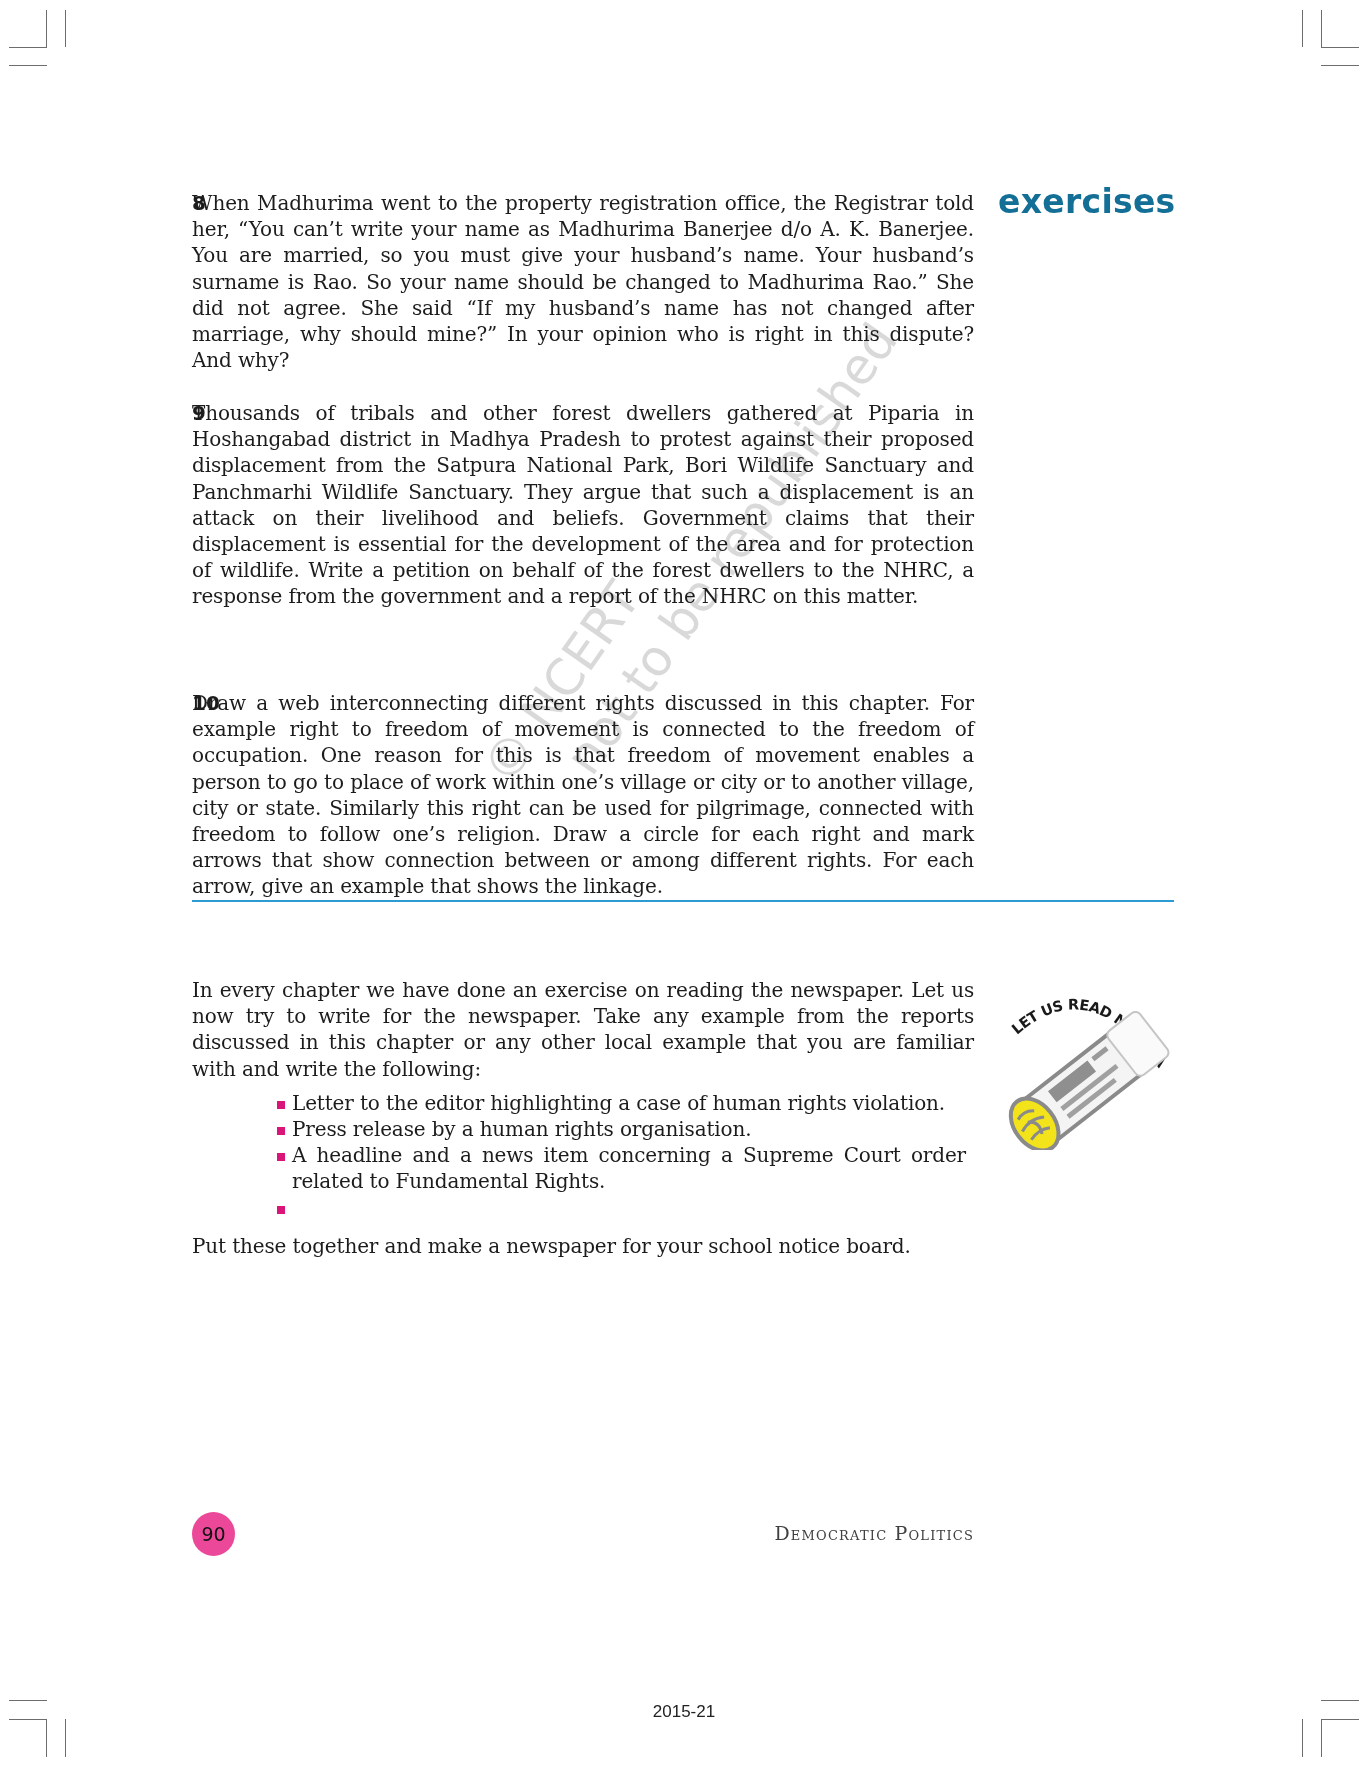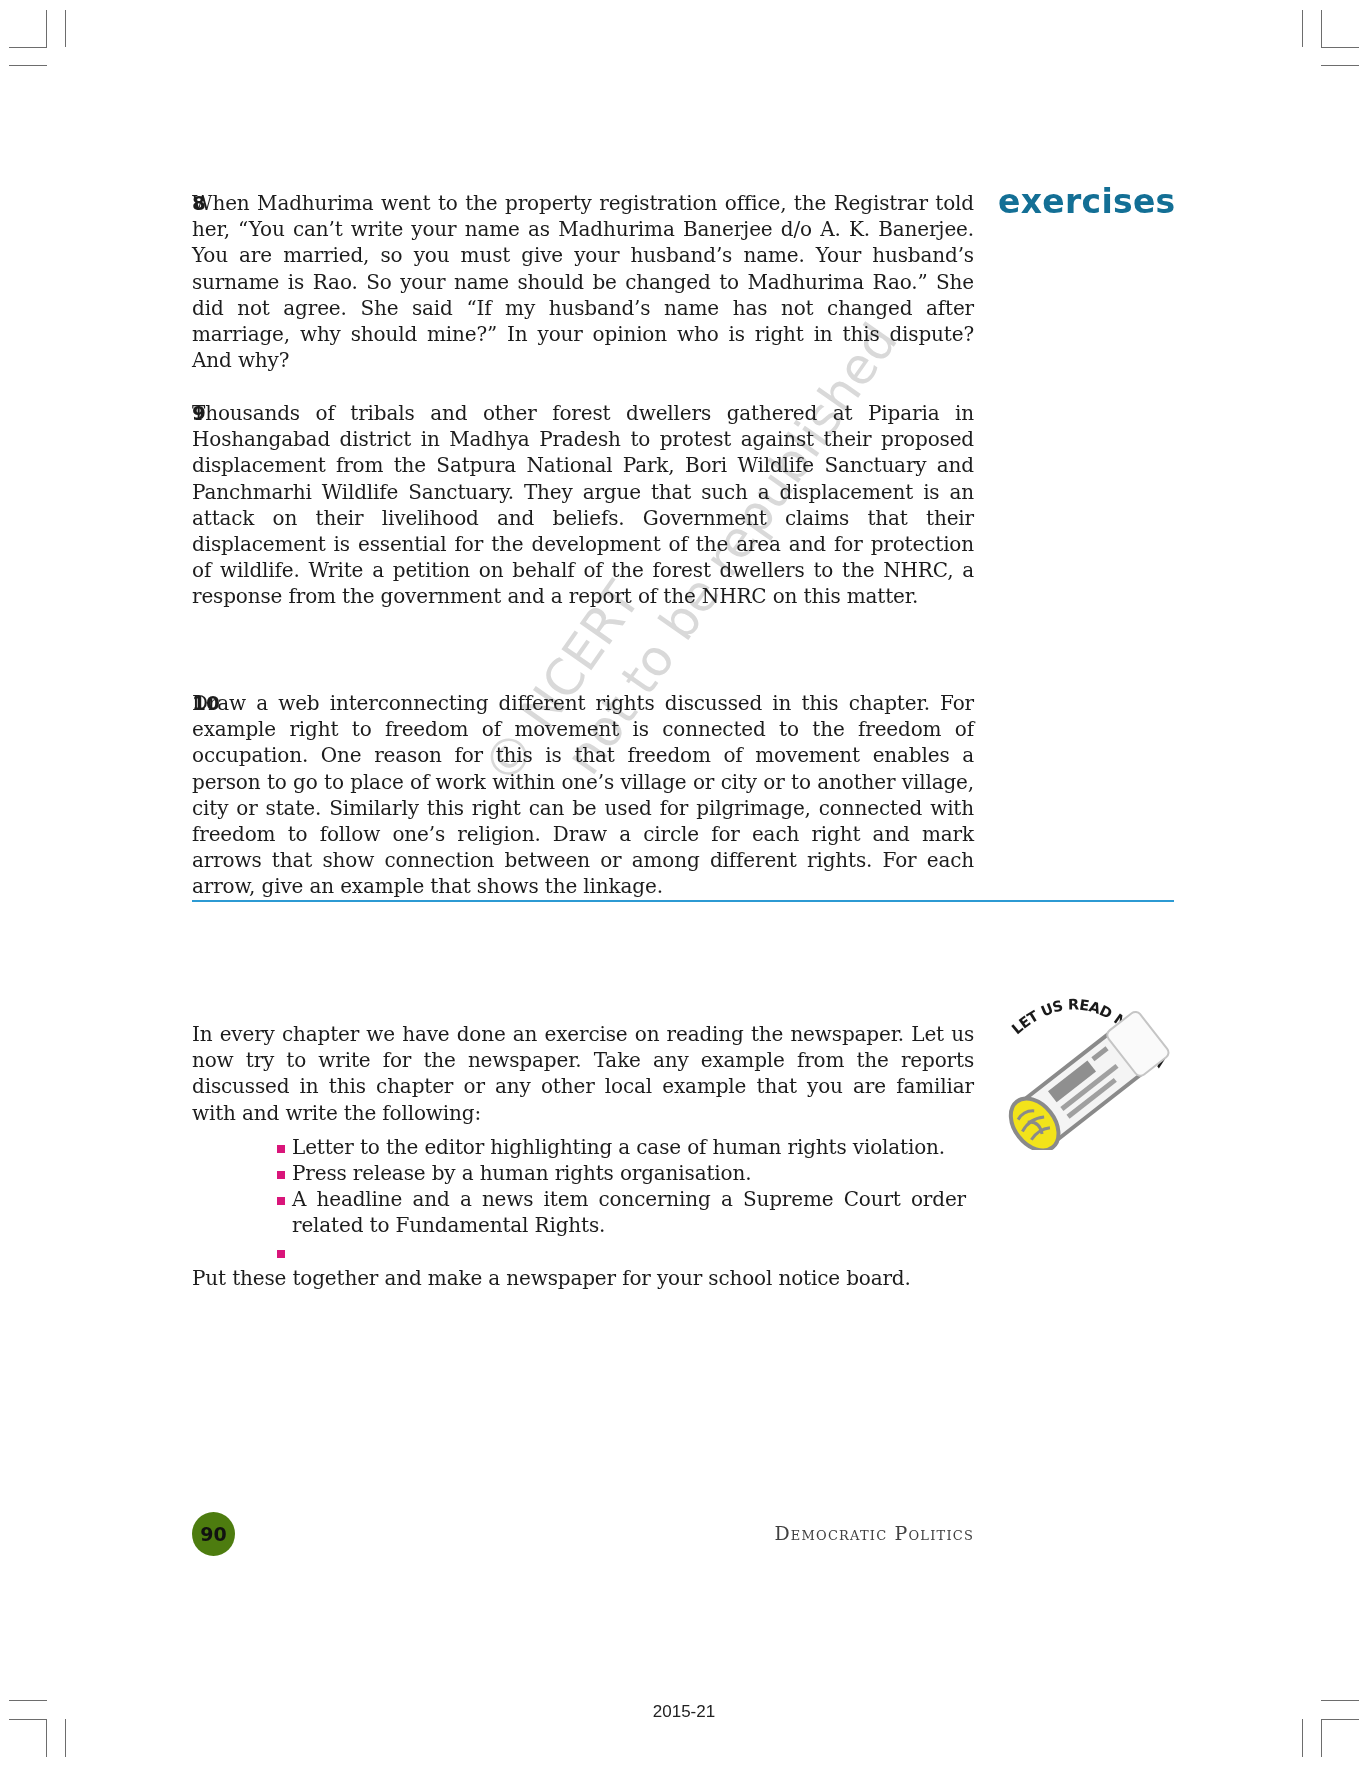--- a/index.html
+++ b/index.html
@@ -44,35 +44,35 @@
 
   .rule {
     position: absolute; left: 192px; top: 900px; width: 982px; height: 1.5px;
     background: #2c9ad3;
   }
 
   .news {
     position: absolute; left: 192px; top: 977px; width: 782px;
     font-size: 20px; line-height: 26.2px; z-index: 1; letter-spacing: -0.15px;
   }
-  .news .intro { text-align: justify; margin-top: 44px; }
+  .news .intro { text-align: justify; }
   .news ul { list-style: none; margin: 8px; padding: 0 0 0 75px; }
   .news li { position: relative; padding-left: 17px; text-align: justify; }
   .news li .bullet {
     position: absolute; left: 2px; top: 11px; width: 8px; height: 8px; background: #d9157a;
   }
-  .closing { margin-top: 26px; }
+  .closing { margin-top: 38px; }
 
   .news-art { position: absolute; left: 995px; top: 975px; width: 190px; height: 175px; }
 
   .page-badge {
     position: absolute; left: 192px; top: 1512px; width: 43px; height: 44px;
-    border-radius: 50%; background: #4d7c0f;
+    border-radius: 50%; background: #ec4899;
     display: flex; align-items: center; justify-content: center;
-    font-family: "DejaVu Sans", sans-serif; font-weight: bold; font-size: 19px; color: #111;
+    font-family: "DejaVu Sans", sans-serif; font-weight: normal; font-size: 19px; color: #111;
   }
   .running-title {
     position: absolute; right: 394px; top: 1522px;
     font-family: "DejaVu Serif", serif; font-size: 19px; color: #404040;
     font-variant: small-caps; letter-spacing: 1.2px;
   }
   .year {
     position: absolute; left: 0; width: 1368px; top: 1702px; text-align: center;
     font-family: "Liberation Sans", sans-serif; font-size: 17px; color: #222;
   }

